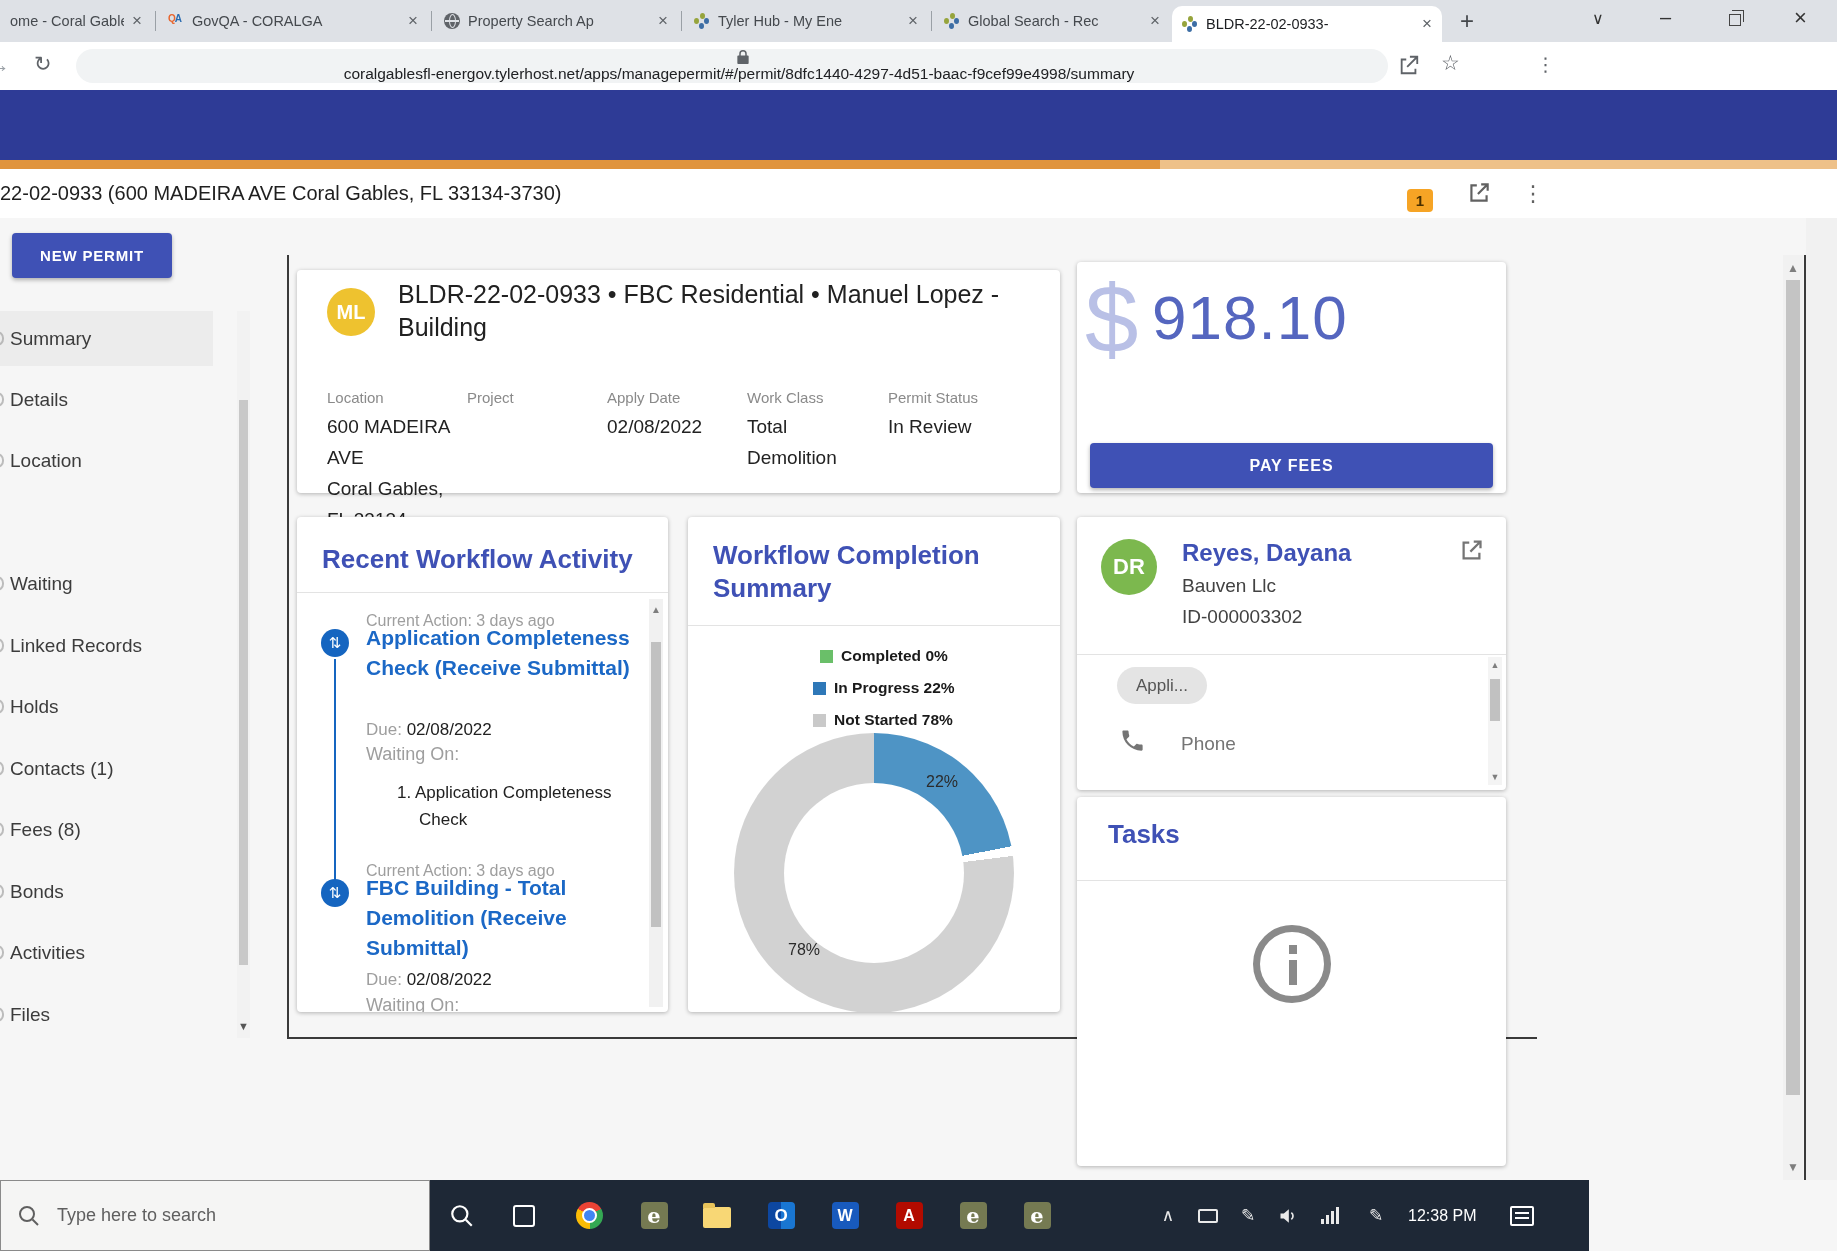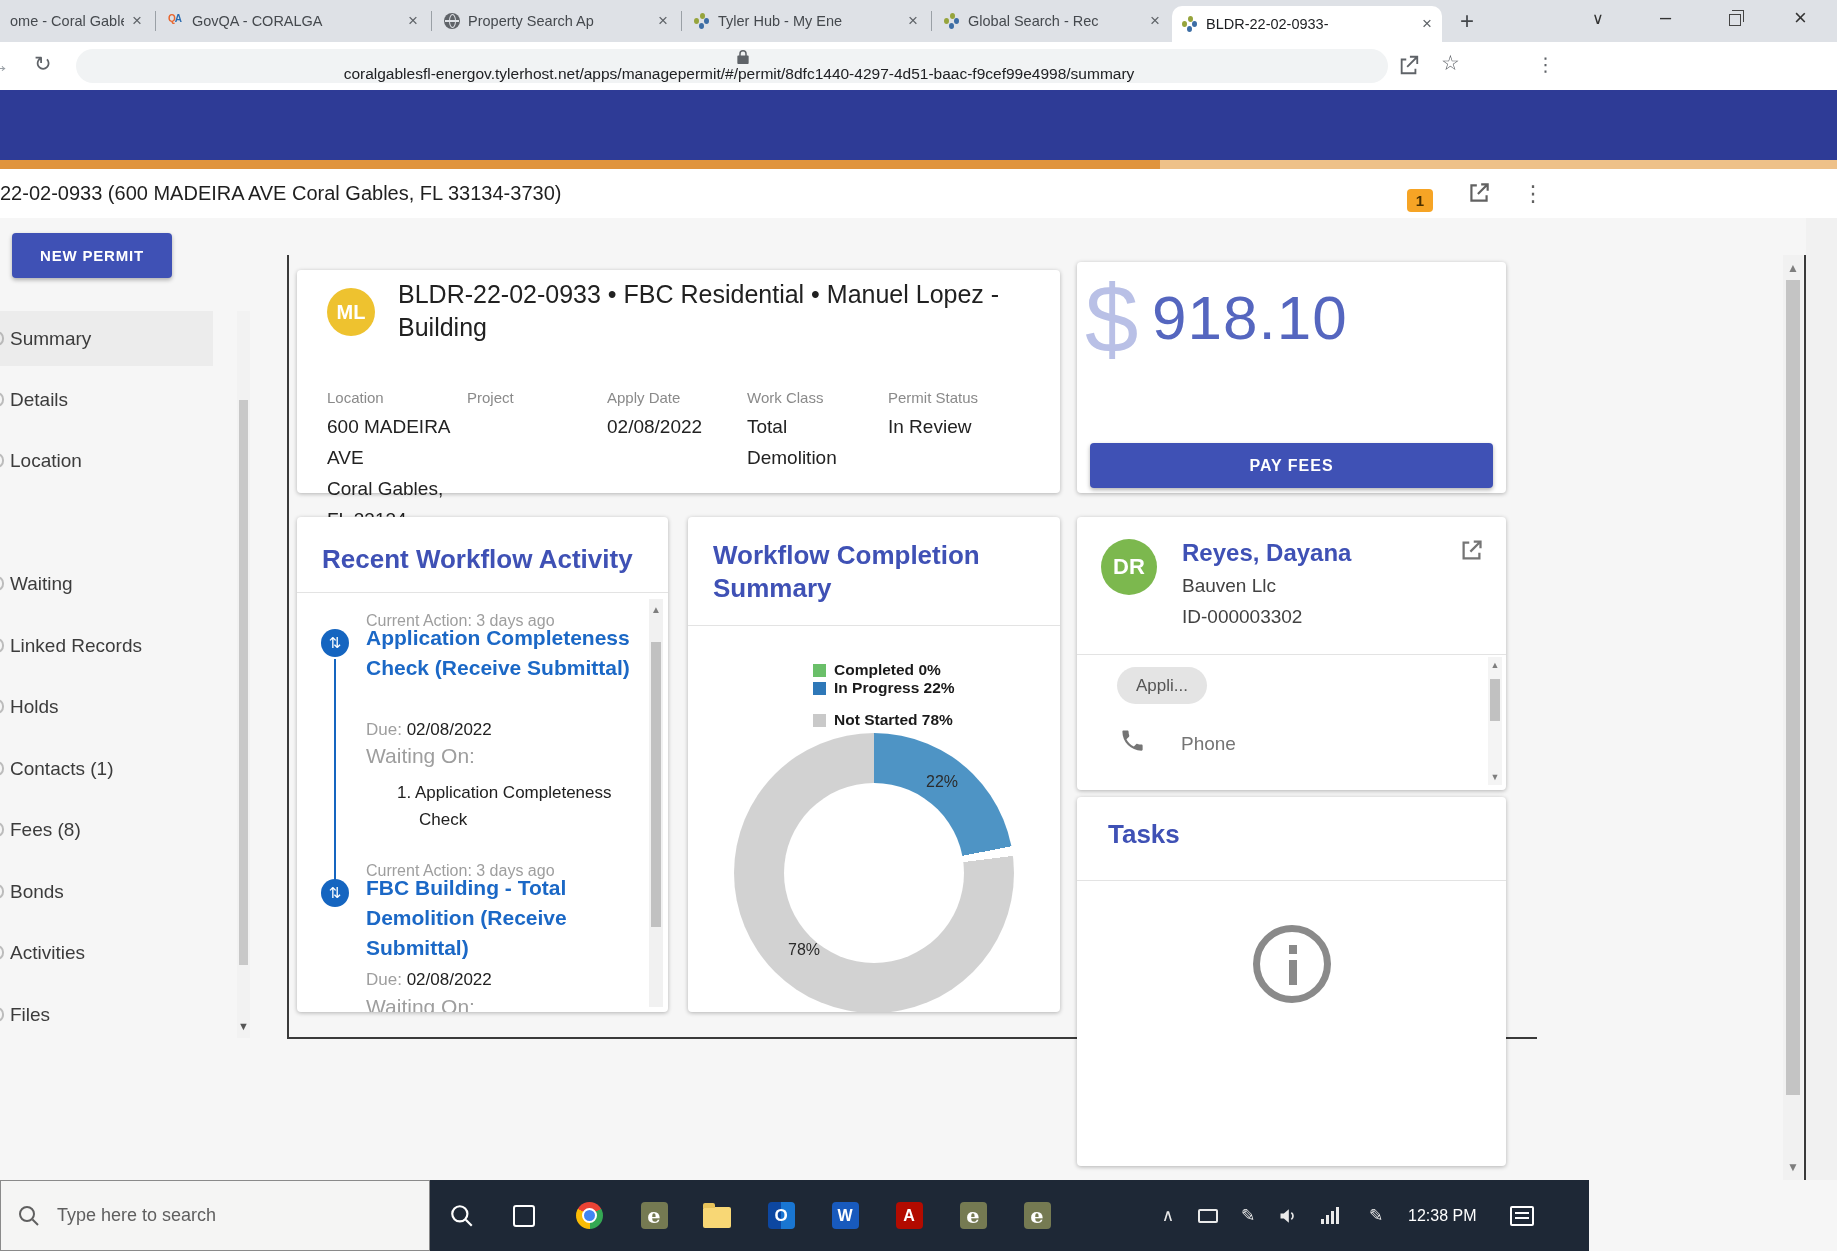--- a/index.html
+++ b/index.html
@@ -104,21 +104,21 @@
   .amount { position:absolute; left:75px; top:20px; font-size:62px; color:#5566bf; letter-spacing:1px; }
   .paybtn { position:absolute; left:13px; top:181px; width:403px; height:45px; background:#3f51b5; border:none; border-radius:4px; color:#fff; font-size:16px; font-weight:bold; letter-spacing:1px; box-shadow:0 2px 4px rgba(0,0,0,.3); font-family:"Liberation Sans",sans-serif; }
 
   
   .rwa-card { left:297px; top:299px; width:371px; height:495px; overflow:hidden; }
   .rwa-head { position:absolute; left:25px; top:27px; white-space:nowrap; }
   .wf-meta { position:absolute; left:69px; font-size:16px; color:#9e9e9e; }
   .wf-link { position:absolute; left:69px; width:282px; font-size:21px; font-weight:bold; color:#1b68c6; line-height:30px; cursor:pointer; }
   .wf-due { position:absolute; left:69px; font-size:17px; color:#9e9e9e; }
   .wf-due b { color:#212121; font-weight:normal; }
-  .wf-wait { position:absolute; left:69px; font-size:21px; color:#9e9e9e;text-align:center; }
+  .wf-wait { position:absolute; left:69px; font-size:18px; color:#9e9e9e;text-align:center; }
   .wf-list { position:absolute; left:100px; width:245px; font-size:17px; color:#212121; line-height:27px; padding-left:22px; text-indent:-22px; }
   .wf-icon { position:absolute; left:24px; width:28px; height:28px; border-radius:50%; background:#1565c0; color:#fff; font-size:15px; display:flex; align-items:center; justify-content:center; }
   .wf-line { position:absolute; left:37px; width:2px; background:#1565c0; }
   .rwa-sb-track { position:absolute; left:352px; top:82px; width:14px; height:408px; background:#f1f1f1; text-align:center; }
   .rwa-sb-thumb { position:absolute; left:354px; top:125px; width:10px; height:285px; background:#c1c1c1; }
 
   
   .wcs-card { left:688px; top:299px; width:372px; height:495px; overflow:hidden; }
   .wcs-head { position:absolute; left:25px; top:22px; width:310px; line-height:33px; }
   .legend-row { position:absolute; left:125px; display:flex; align-items:center; gap:8px; }
@@ -388,21 +388,21 @@
       <div class="wf-due" style="top:453px;"><span>Due:</span> <b>02/08/2022</b></div>
       <span class="wf-wait" style="top:478px;">Waiting On:</span>
 
       <div class="rwa-sb-track"><span class="sb-arrow" style="font-size:10px;">▲</span></div>
       <div class="rwa-sb-thumb"></div>
     </div>
 
     <div class="card wcs-card">
       <div class="cardhead wcs-head">Workflow Completion Summary</div>
       <div class="divider" style="top:108px;"></div>
-      <div class="legend-row" style="top:144px;">
+      <div class="legend-row" style="top:130px;margin-left:7px;">
         <span class="legend-sq" style="background:#6abf69;"></span>
         <span class="legend-txt">Completed 0%</span>
       </div>
       <div class="legend-row" style="top:162px;">
         <span class="legend-sq" style="background:#2e78b8;"></span>
         <span class="legend-txt">In Progress 22%</span>
       </div>
       <div class="legend-row" style="top:194px;">
         <span class="legend-sq" style="background:#c9c9c9;"></span>
         <span class="legend-txt">Not Started 78%</span>

